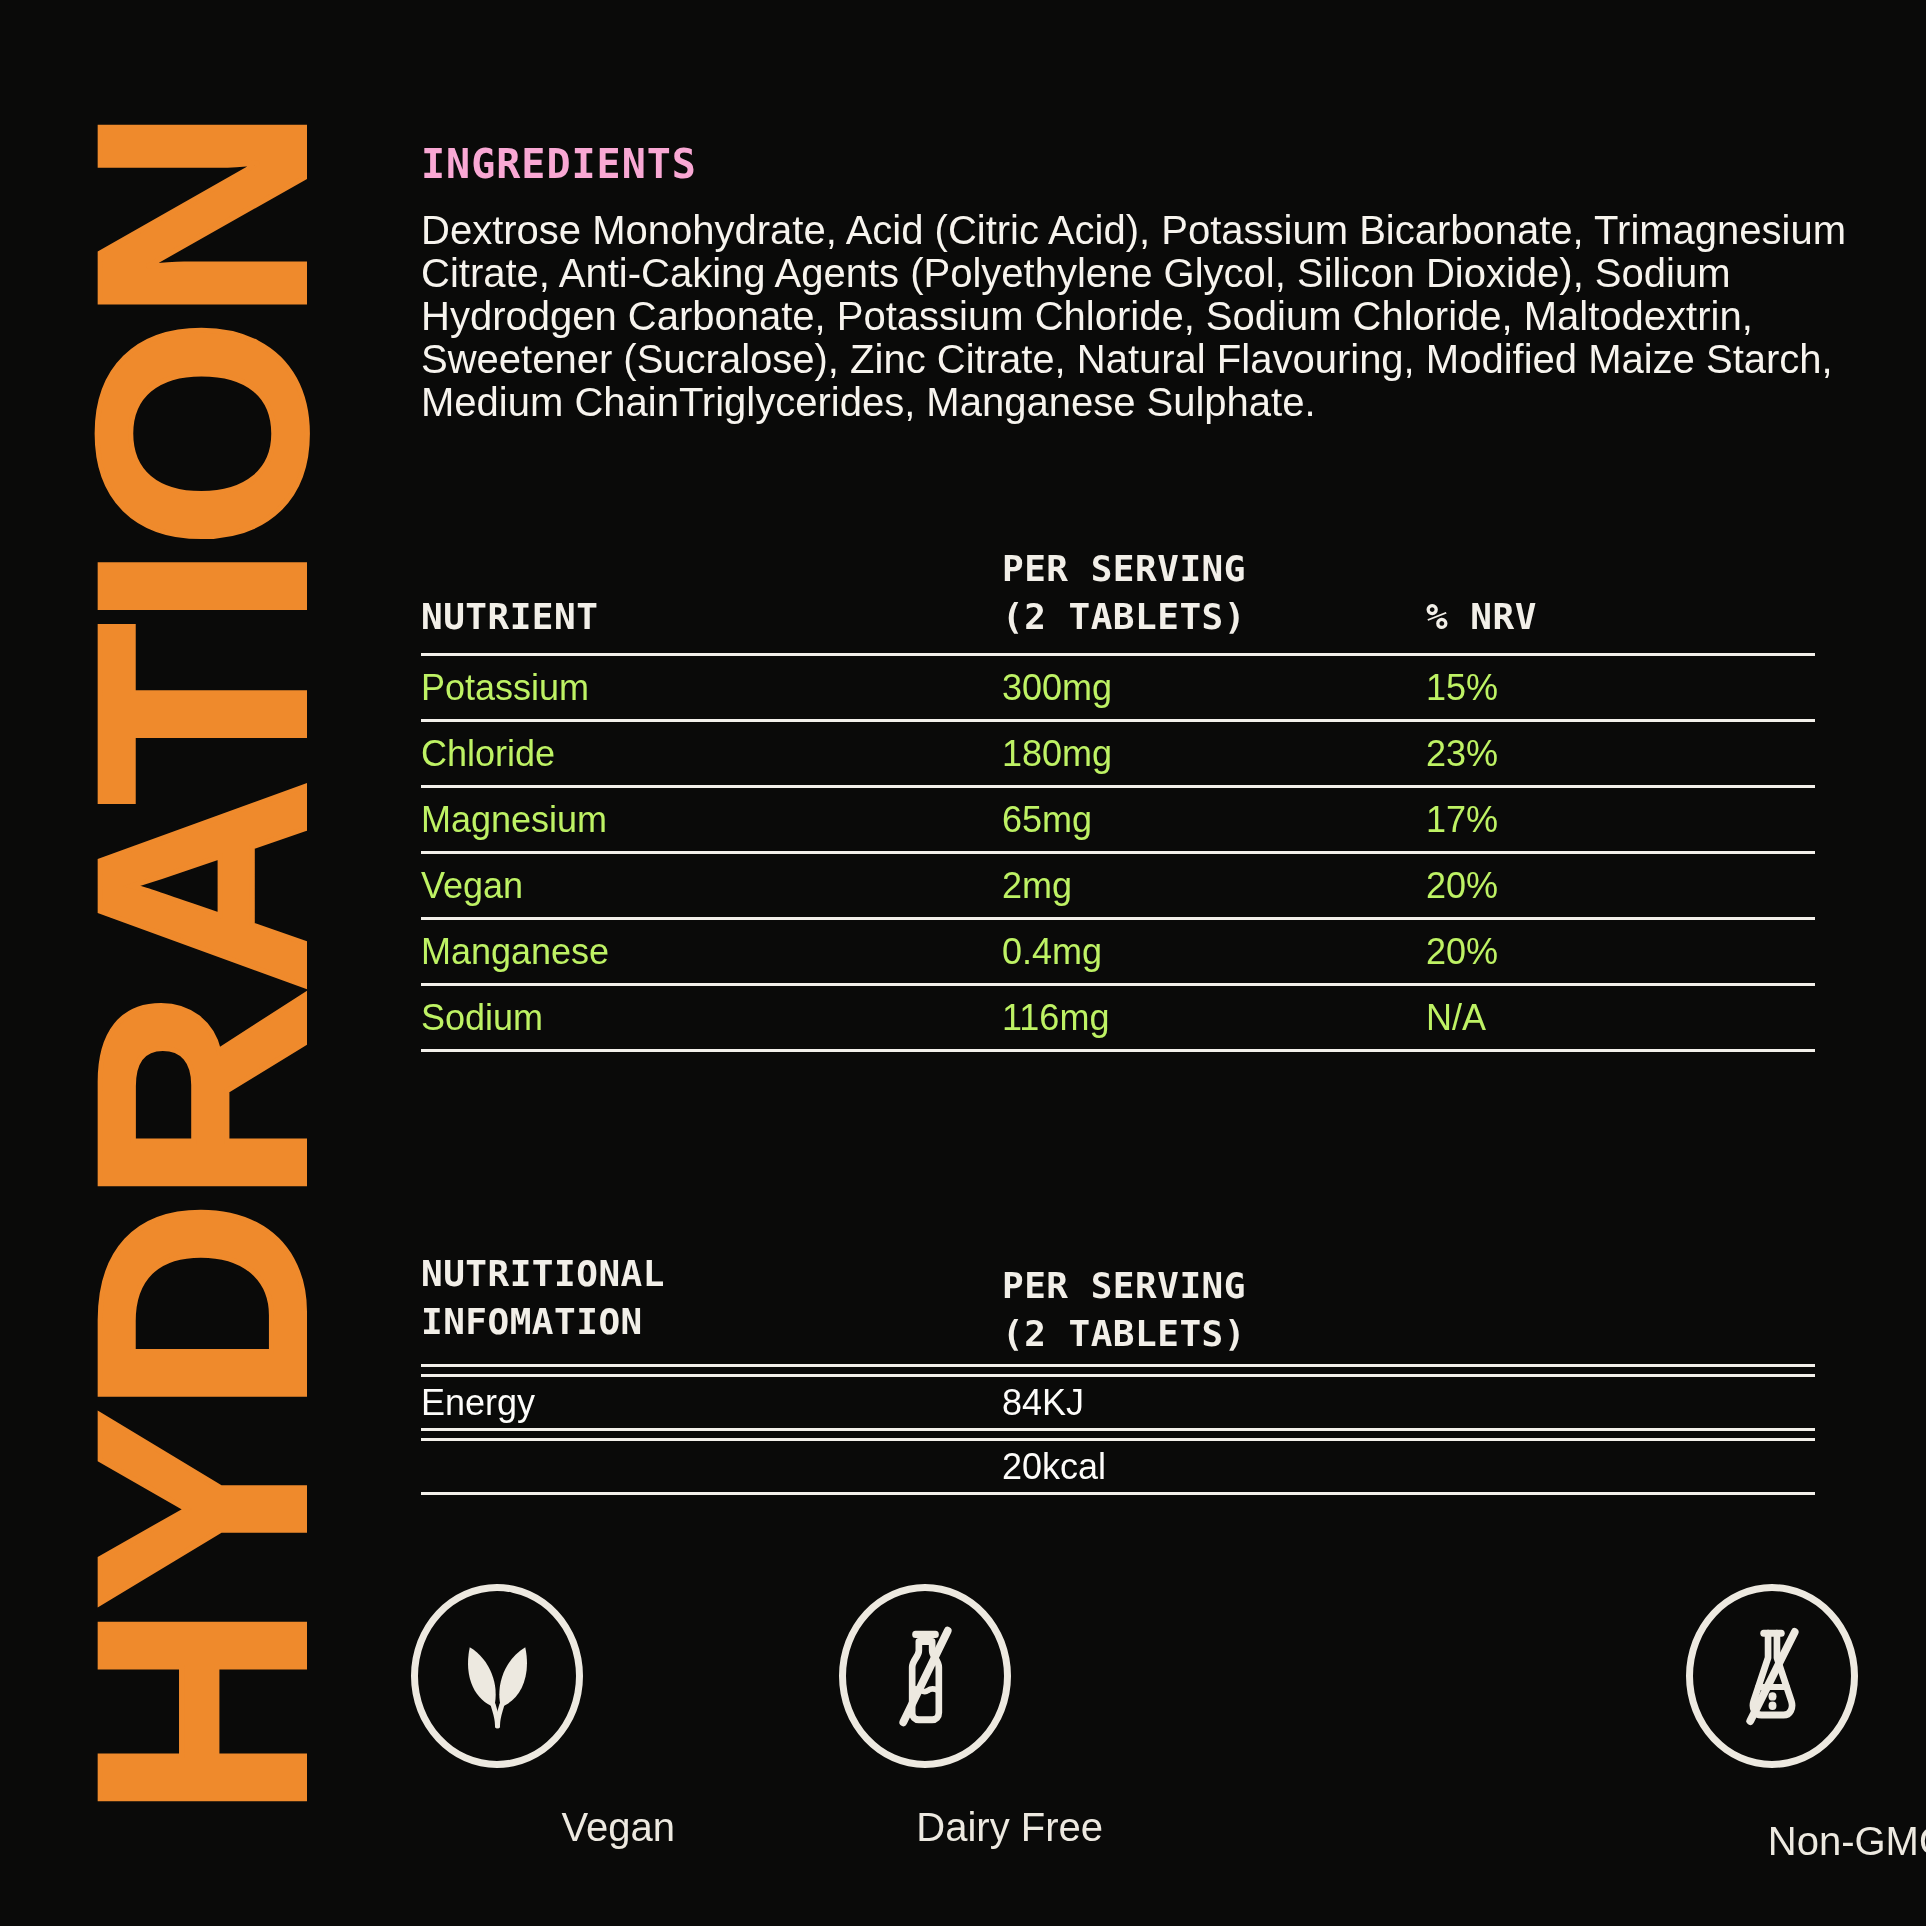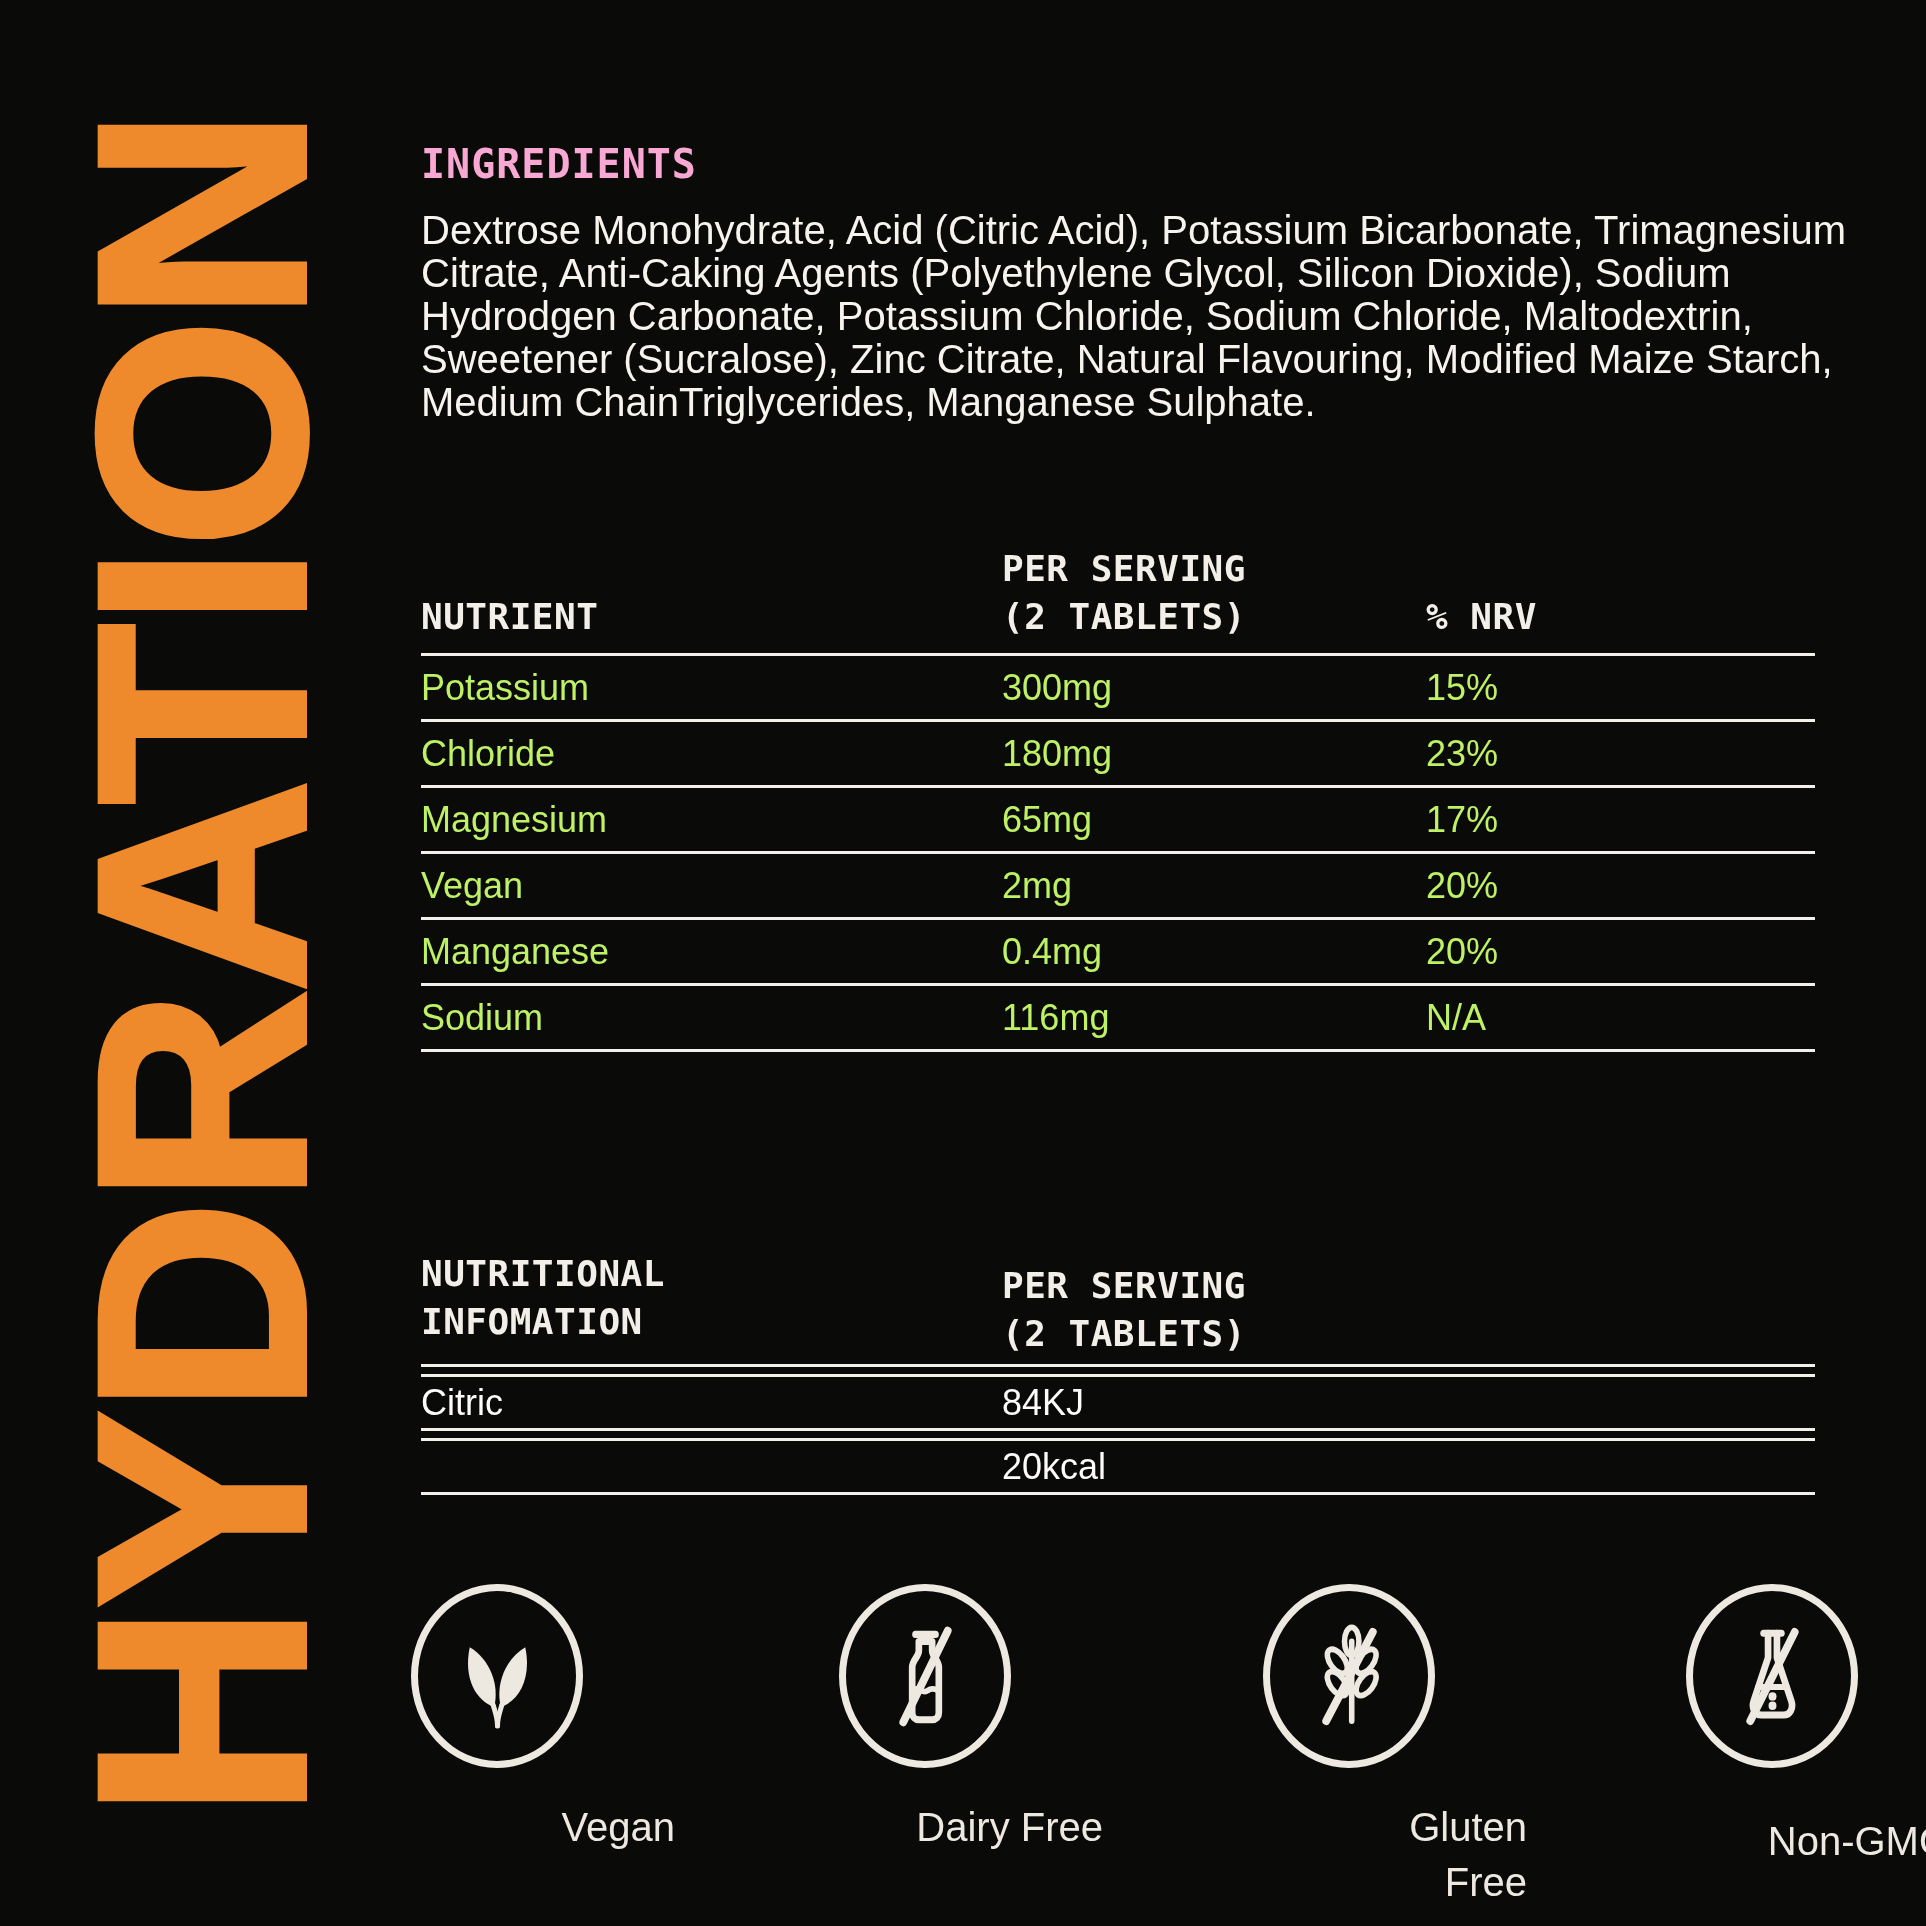--- a/index.html
+++ b/index.html
@@ -150,21 +150,21 @@
       </div>
     </div>
 
     <div class="dbl">
       <div class="l1"></div>
         <div class="gap"></div>
         <div class="l2"></div>
     </div>
 
     <div class="it-row">
-      <div class="cell-c1 rcell">Citric</div>
+      <div class="cell-c1 rcell">Energy</div>
       <div class="cell-c2 rcell">84KJ</div>
     </div>
 
     <div class="dbl">
       <div class="l1"></div>
         <div class="gap"></div>
         <div class="l2"></div>
     </div>
 
     <div class="it-row">
@@ -200,37 +200,20 @@
           <path class="stroke" style="stroke-width:5" d="M38,62 C43,57 47,66 52,62 C56,59 59,61 62,62"></path>
           <path class="slash" d="M70,11 L30,89"></path>
         </svg>
       </div>
       <div class="badge-label">
         <div>Dairy Free</div>
         <div></div>
       </div>
     </div>
 
-    <div class="badge badge-gluten">
-      <div class="badge-circle">
-        <svg class="icon-svg" width="111" height="117" viewBox="0 0 100 100" preserveAspectRatio="none">
-          <line class="stroke" style="stroke-width:5" x1="52" y1="88" x2="52" y2="20"></line>
-          <ellipse class="stroke" style="stroke-width:5" cx="52" cy="20" rx="6.5" ry="12"></ellipse>
-          <ellipse class="stroke" style="stroke-width:5" cx="39" cy="37" rx="6.5" ry="12" transform="rotate(-38 39 37)"></ellipse>
-          <ellipse class="stroke" style="stroke-width:5" cx="65" cy="37" rx="6.5" ry="12" transform="rotate(38 65 37)"></ellipse>
-          <ellipse class="stroke" style="stroke-width:5" cx="39" cy="56" rx="6.5" ry="12" transform="rotate(-38 39 56)"></ellipse>
-          <ellipse class="stroke" style="stroke-width:5" cx="65" cy="56" rx="6.5" ry="12" transform="rotate(38 65 56)"></ellipse>
-          <path class="slash" d="M71,12 L29,88"></path>
-        </svg>
-      </div>
-      <div class="badge-label">
-        <div>Gluten</div>
-        <div>Free</div>
-      </div>
-    </div>
 
     <div class="badge badge-nongmo">
       <div class="badge-circle">
         <svg class="icon-svg" width="111" height="117" viewBox="0 0 100 100" preserveAspectRatio="none">
           <path class="stroke" d="M42,13 L58,13"></path>
           <path class="stroke" d="M46,13 L46,34 L33,71 C31,77 34,83 40,83 L60,83 C66,83 69,77 67,71 L54,34 L54,13"></path>
           <path class="stroke" style="stroke-width:5" d="M37,59 L63,59"></path>
           <circle class="fillc" cx="50" cy="67" r="3.6"></circle>
           <circle class="fillc" cx="50" cy="75" r="3.6"></circle>
           <path class="slash" d="M70,12 L30,88"></path>

